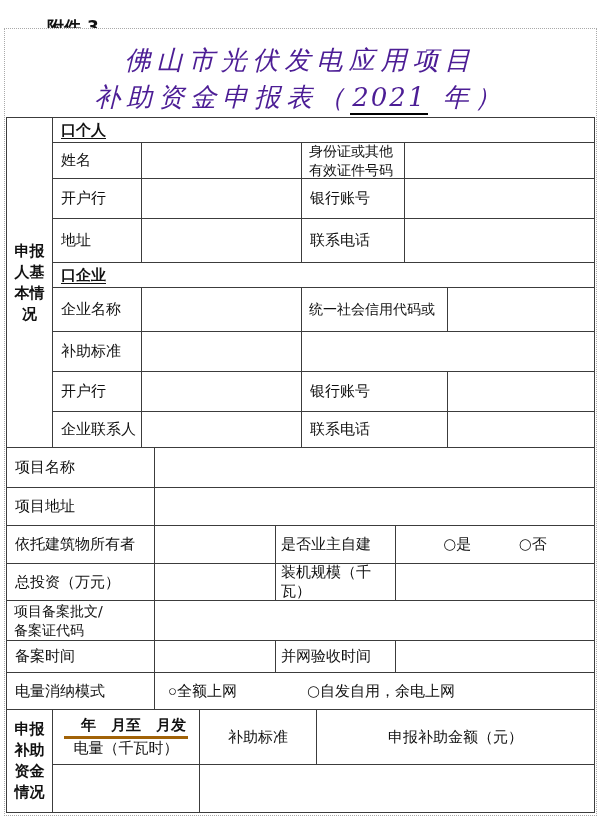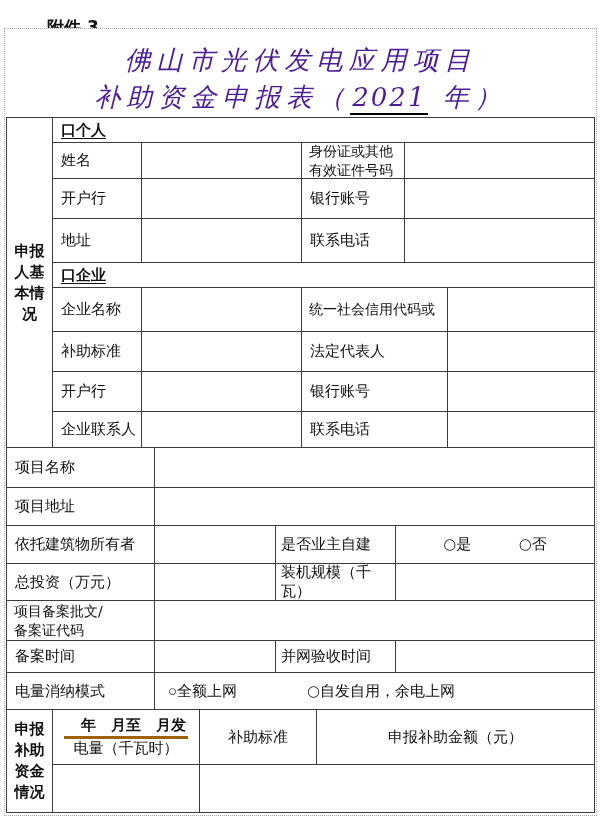--- a/index.html
+++ b/index.html
@@ -95,21 +95,20 @@
             <div class="cell small" style="width:146px">
                 <span class="two-line">
                   <span class="two-line">统一社会信用代码或</span>
                 </span>
               </div>
             <div class="cell blank" style="flex:1"></div>
           </div>
           <div class="row" style="height:40px">
             <div class="cell" style="width:89px">补助标准</div>
             <div class="cell blank" style="width:160px"></div>
-            <div class="cell" style="width:146px">法定代表人</div>
             <div class="cell blank" style="flex:1"></div>
           </div>
           <div class="row" style="height:40px">
             <div class="cell" style="width:89px">开户行</div>
             <div class="cell blank" style="width:160px"></div>
             <div class="cell" style="width:146px">银行账号</div>
             <div class="cell blank" style="flex:1"></div>
           </div>
           <div class="row" style="height:35px">
             <div class="cell" style="width:89px">企业联系人</div>

